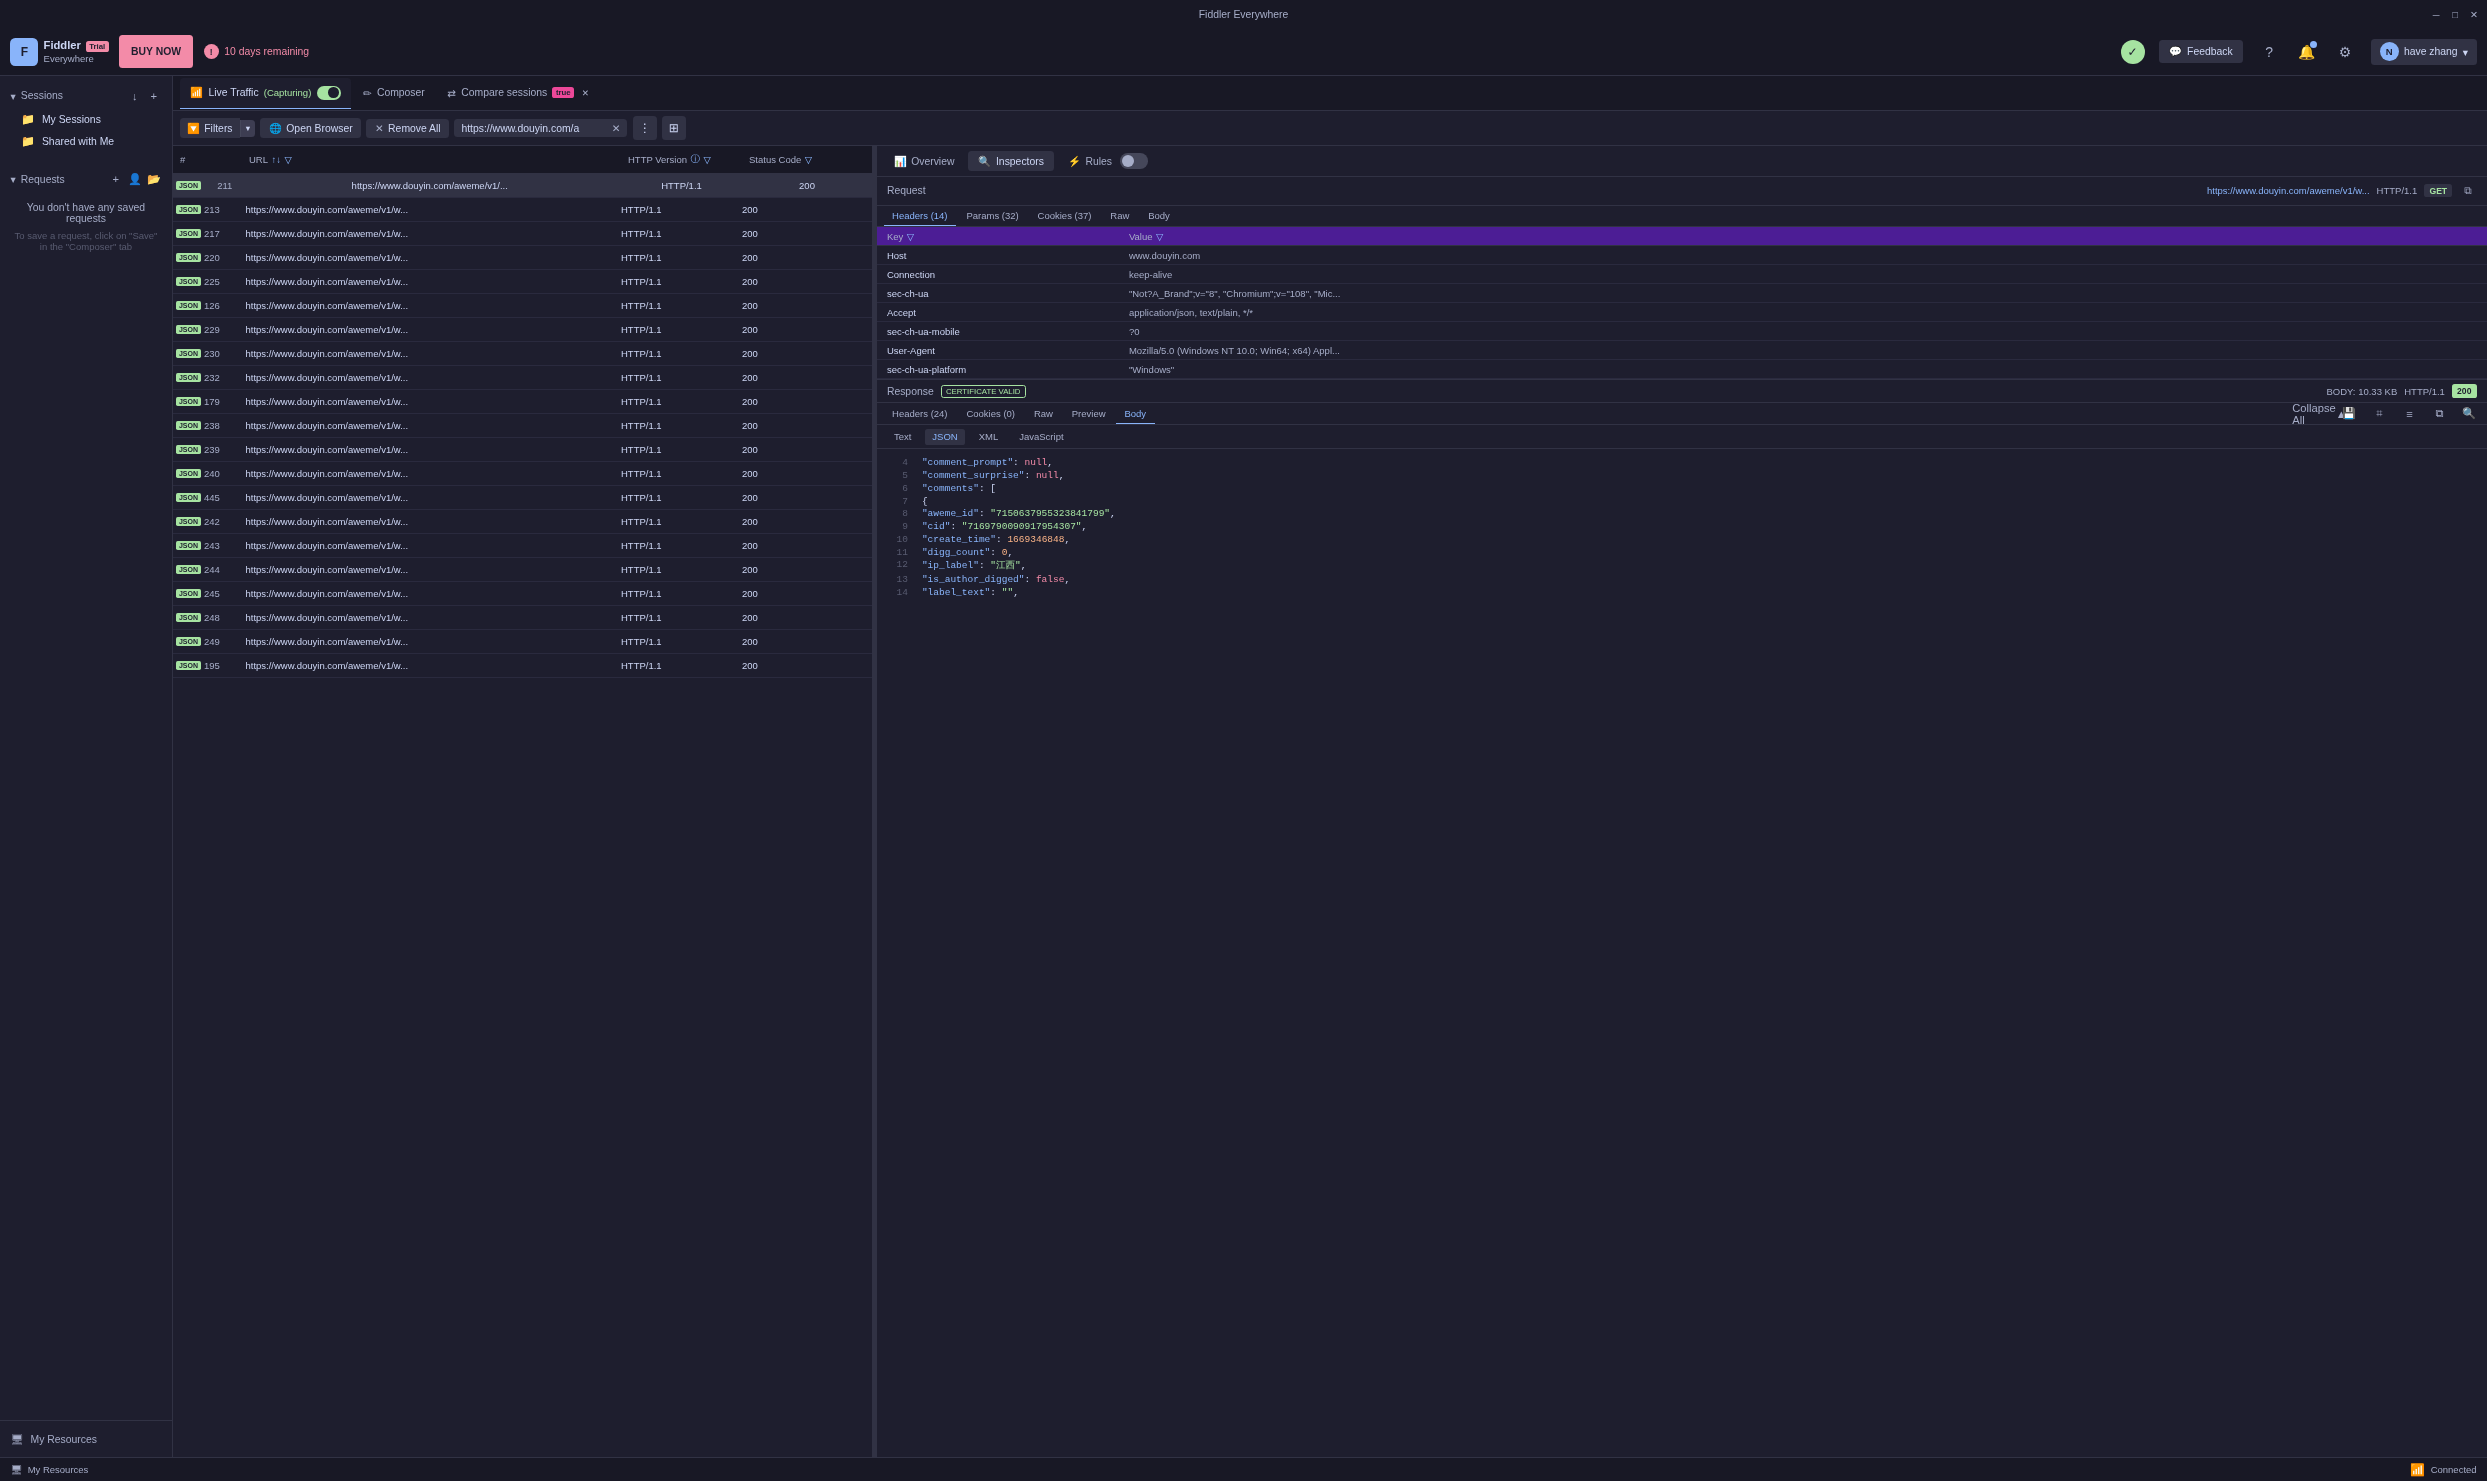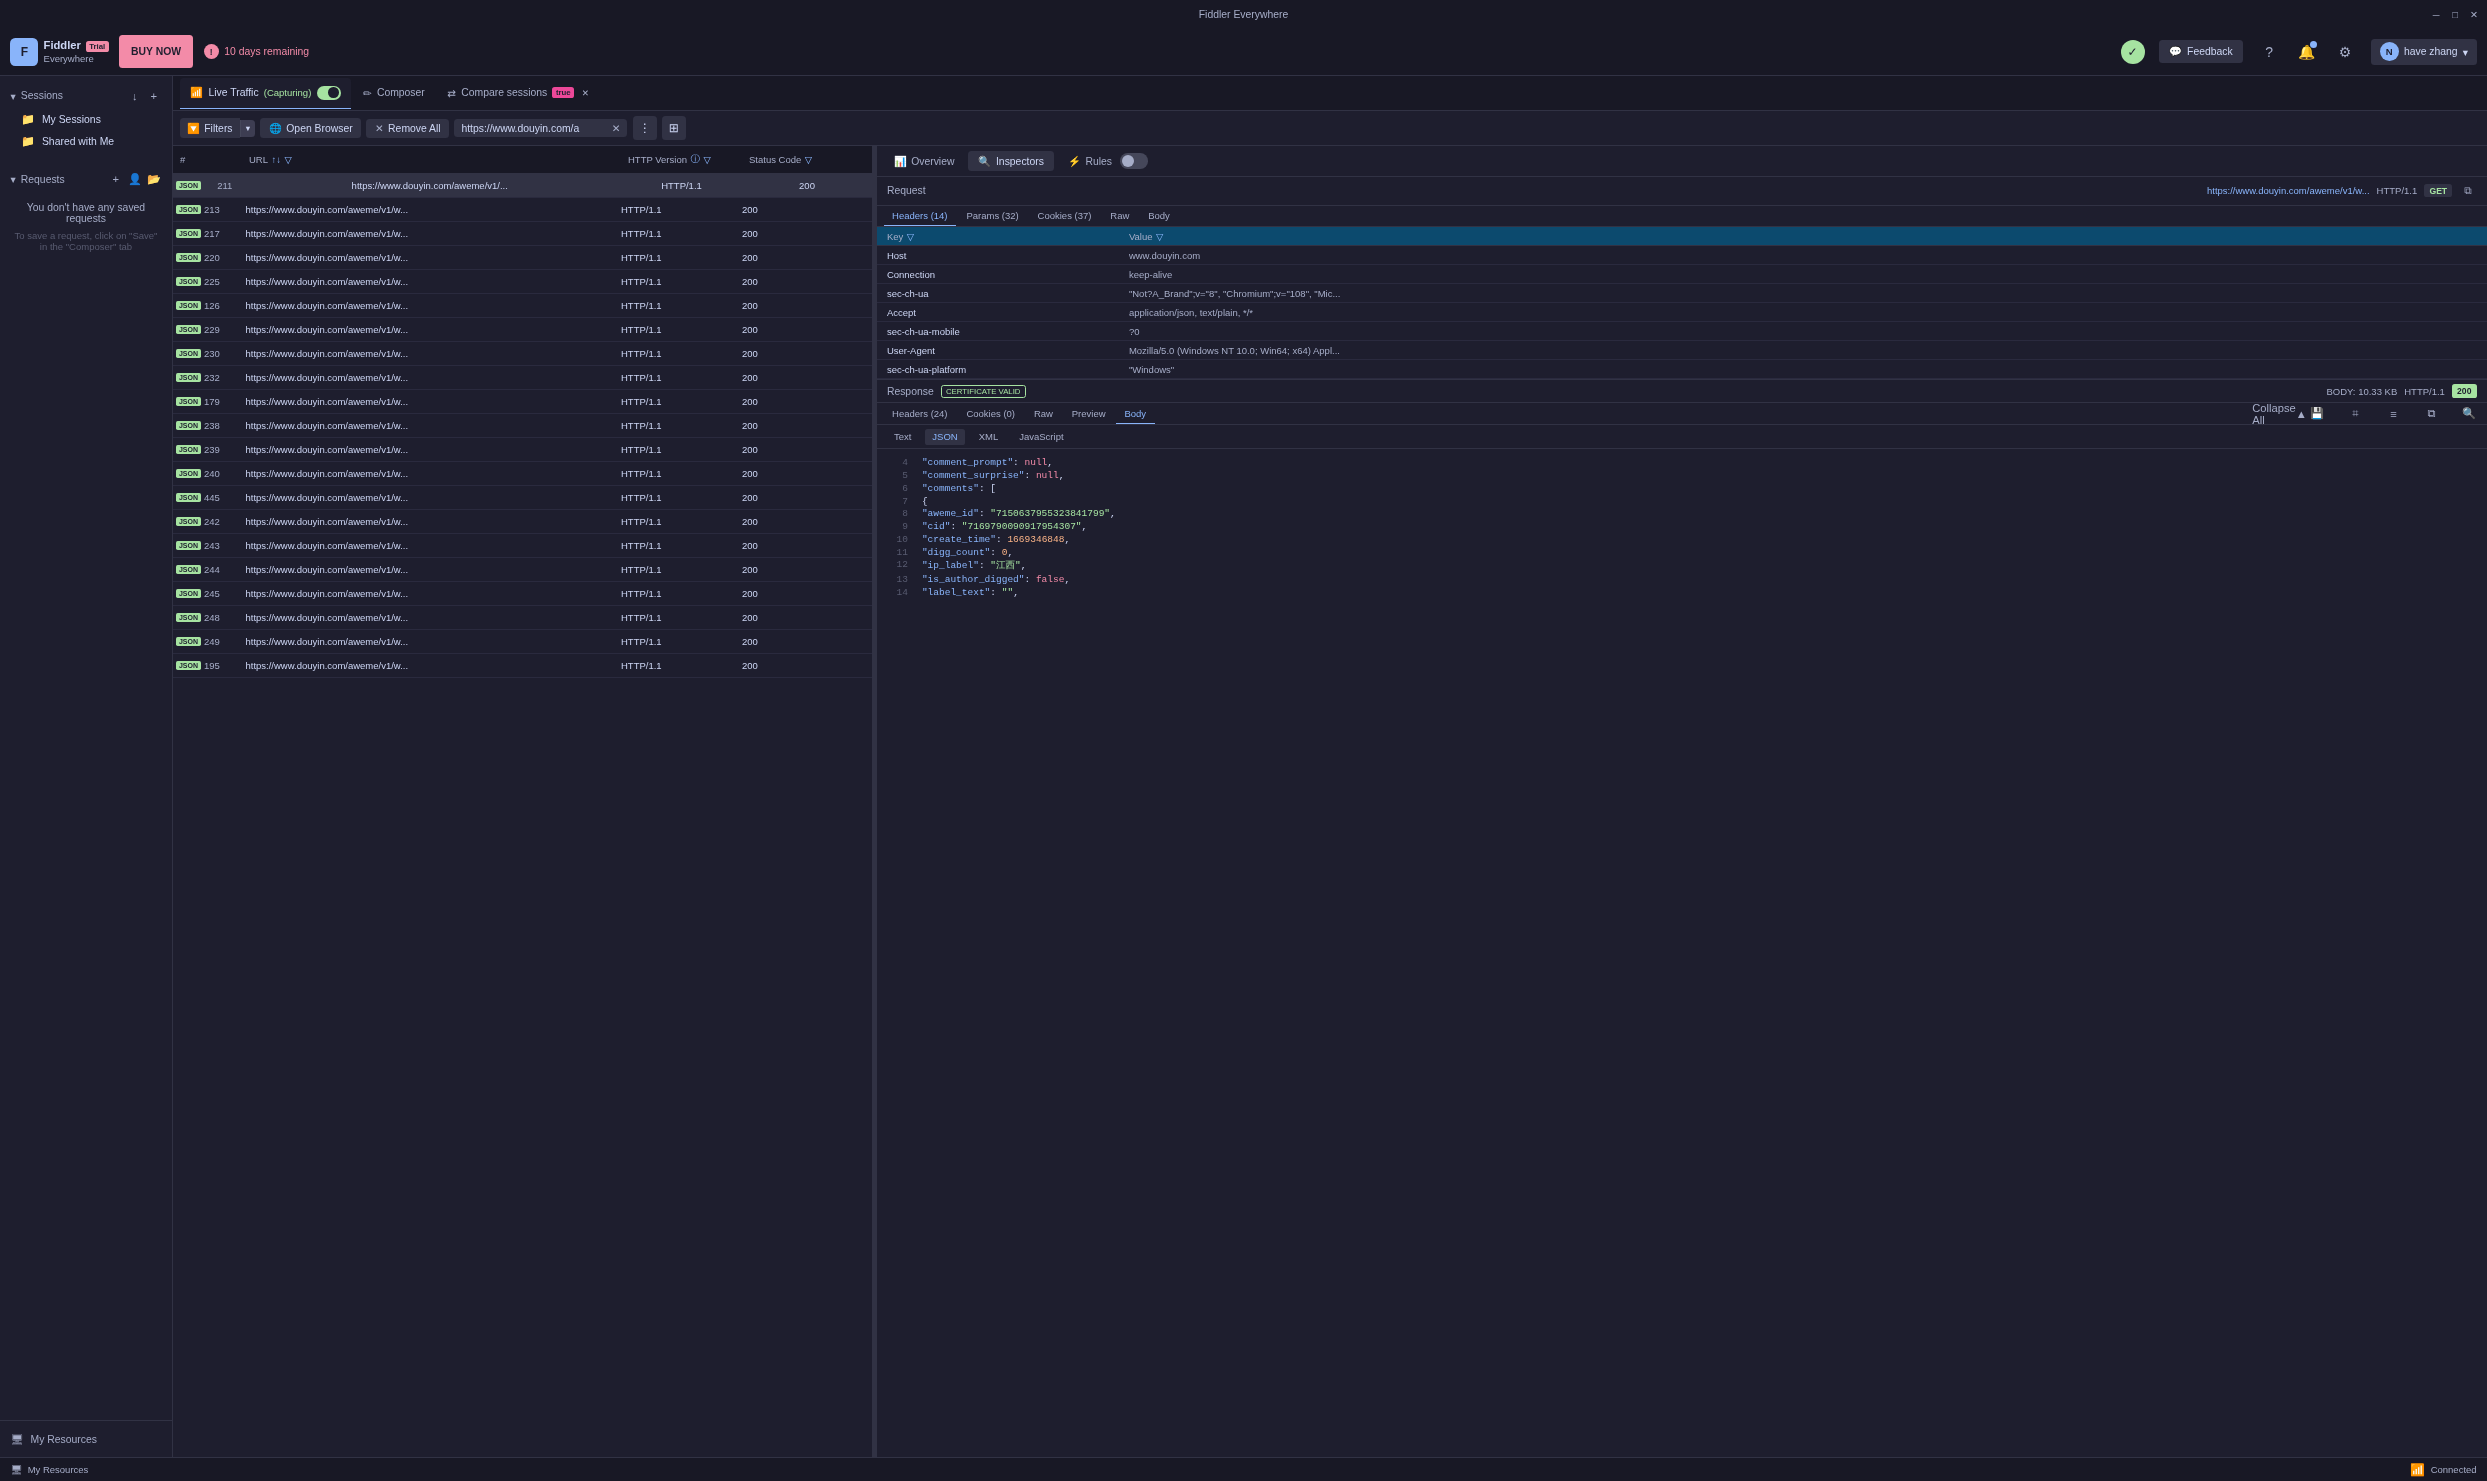--- a/index.html
+++ b/index.html
@@ -438,21 +438,21 @@
       border-bottom: 1.7px solid #89b4fa;
     }
     .headers-table {
       display: flex; flex-direction: column;
       max-height: 242px; overflow-y: auto;
     }
     .headers-table-header {
       display: flex; align-items: flex-start;
       padding: 3.5px 10.4px;
       border-bottom: 0.9px solid #313244;
-      background: #0c4a6e;
+      background: #4c1d95;
     }
     .headers-col-key {
       width: 242px; color: #a6adc8; font-size: 9.5px;
       display: flex; align-items: center; gap: 3.5px;
     }
     .headers-col-val { flex: 1; color: #a6adc8; font-size: 9.5px;
       display: flex; align-items: center; gap: 3.5px;
     }
     .header-row {
       display: flex; align-items: center;
@@ -487,21 +487,21 @@
       background: #a6e3a1; color: #1e1e2e;
       font-size: 8.6px; font-weight: bold;
       padding: 1.7px 5.2px; border-radius: 2.6px;
     }
     .response-sub-tabs {
       display: flex; align-items: center;
       padding: 0 7px; gap: 1.7px;
       border-bottom: 0.9px solid #313244;
     }
     .resp-tools {
-      margin-left: auto; display: flex; gap: 17px;
+      margin-left: auto; display: flex; gap: 9px;
     }
     .resp-tool-btn {
       width: 21px; height: 21px;
       display: flex; align-items: center; justify-content: center;
       color: #a6adc8; cursor: pointer; font-size: 11.2px;
     }
     
     .body-tabs {
       display: flex; align-items: center;
       padding: 3.5px 10.4px; gap: 7px;

